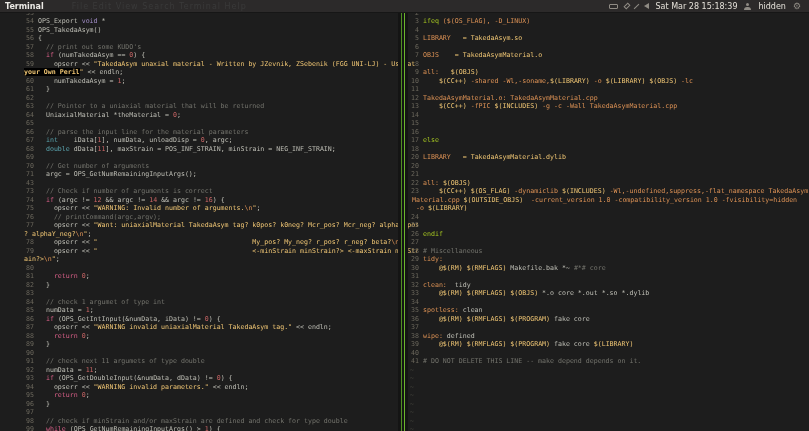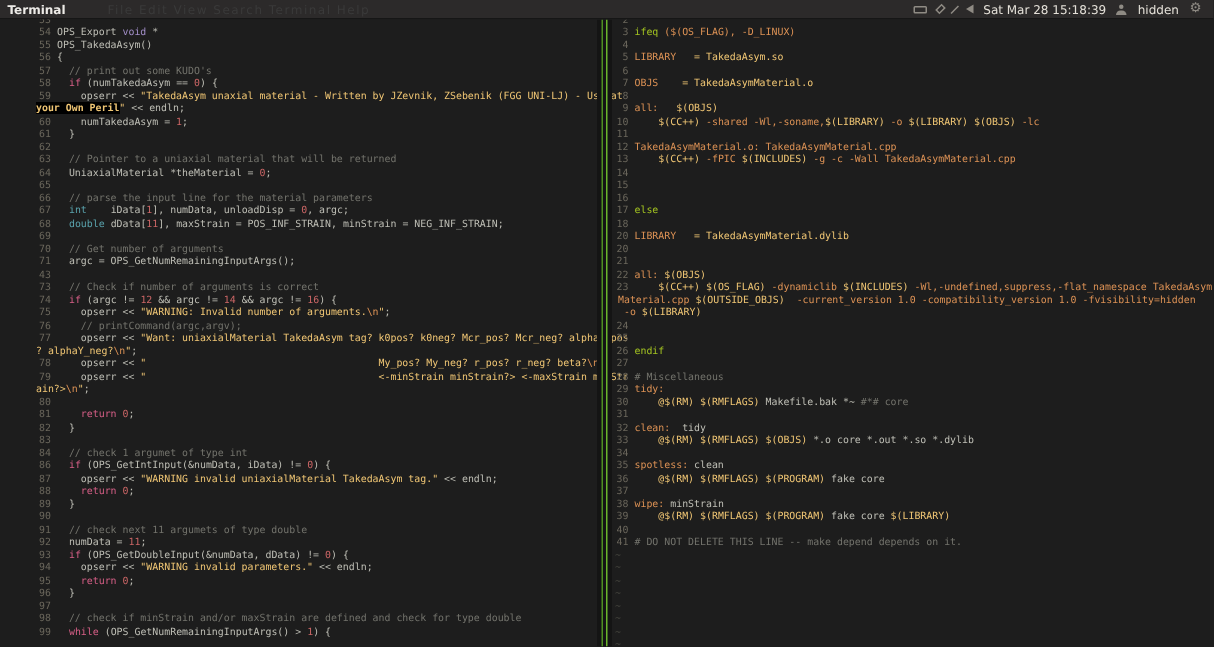--- a/index.html
+++ b/index.html
@@ -201,20 +201,24 @@
         </div>
         <div class="row">
           <span class="ln">83</span>
           <span class="code"></span>
         </div>
         <div class="row">
           <span class="ln">84</span>
           <span class="code"><span class="c-c">  // check 1 argumet of type int</span></span>
         </div>
         <div class="row">
+          <span class="ln">85</span>
+          <span class="code"><span class="c-f">  numData = </span><span class="c-n">1</span><span class="c-f">;</span></span>
+        </div>
+        <div class="row">
           <span class="ln">86</span>
           <span class="code"><span class="c-f">  </span><span class="c-k">if</span><span class="c-f"> (OPS_GetIntInput(&amp;numData, iData) != </span><span class="c-n">0</span><span class="c-f">) {</span></span>
         </div>
         <div class="row">
           <span class="ln">87</span>
           <span class="code"><span class="c-f">    opserr &lt;&lt; </span><span class="c-s">"WARNING invalid uniaxialMaterial TakedaAsym tag."</span><span class="c-f"> &lt;&lt; endln;</span></span>
         </div>
         <div class="row">
           <span class="ln">88</span>
           <span class="code"><span class="c-f">    </span><span class="c-k">return</span><span class="c-f"> </span><span class="c-n">0</span><span class="c-f">;</span></span>
@@ -415,21 +419,21 @@
         <div class="row">
           <span class="ln">36</span>
           <span class="code"><span class="c-f">    </span><span class="c-s">@$(RM) $(RMFLAGS) $(PROGRAM)</span><span class="c-f"> fake core</span></span>
         </div>
         <div class="row">
           <span class="ln">37</span>
           <span class="code"></span>
         </div>
         <div class="row">
           <span class="ln">38</span>
-          <span class="code"><span class="c-x">wipe:</span><span class="c-f"> minStrain</span></span>
+          <span class="code"><span class="c-x">wipe:</span><span class="c-f"> defined</span></span>
         </div>
         <div class="row">
           <span class="ln">39</span>
           <span class="code"><span class="c-f">    </span><span class="c-s">@$(RM) $(RMFLAGS) $(PROGRAM)</span><span class="c-f"> fake core </span><span class="c-s">$(LIBRARY)</span></span>
         </div>
         <div class="row">
           <span class="ln">40</span>
           <span class="code"></span>
         </div>
         <div class="row">

